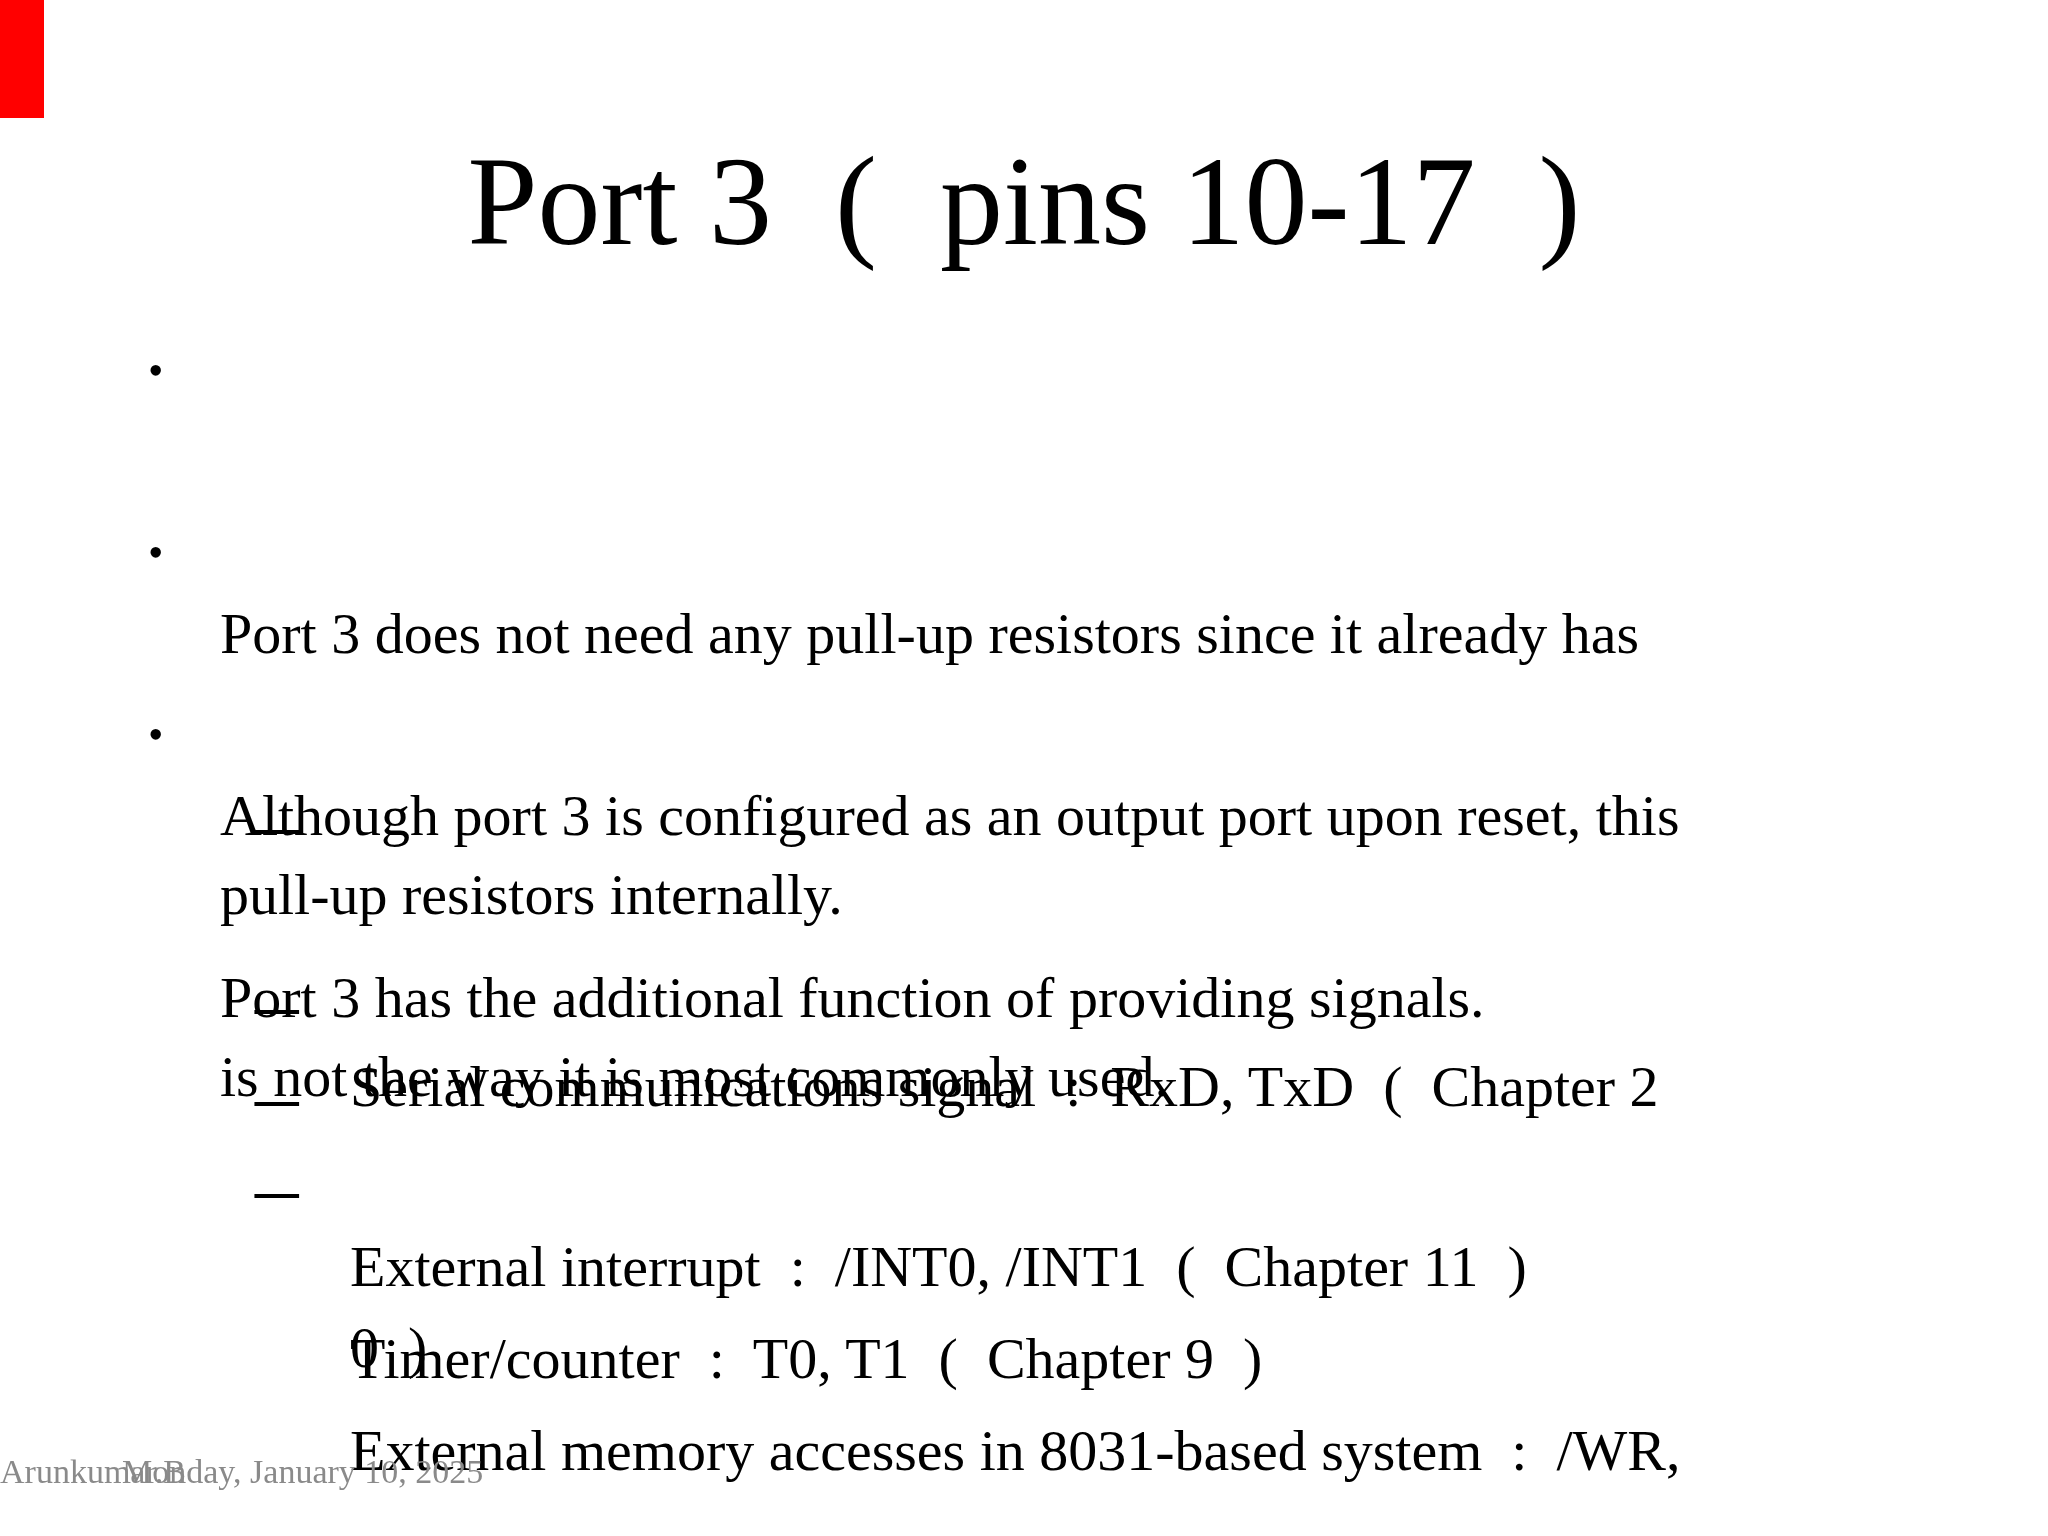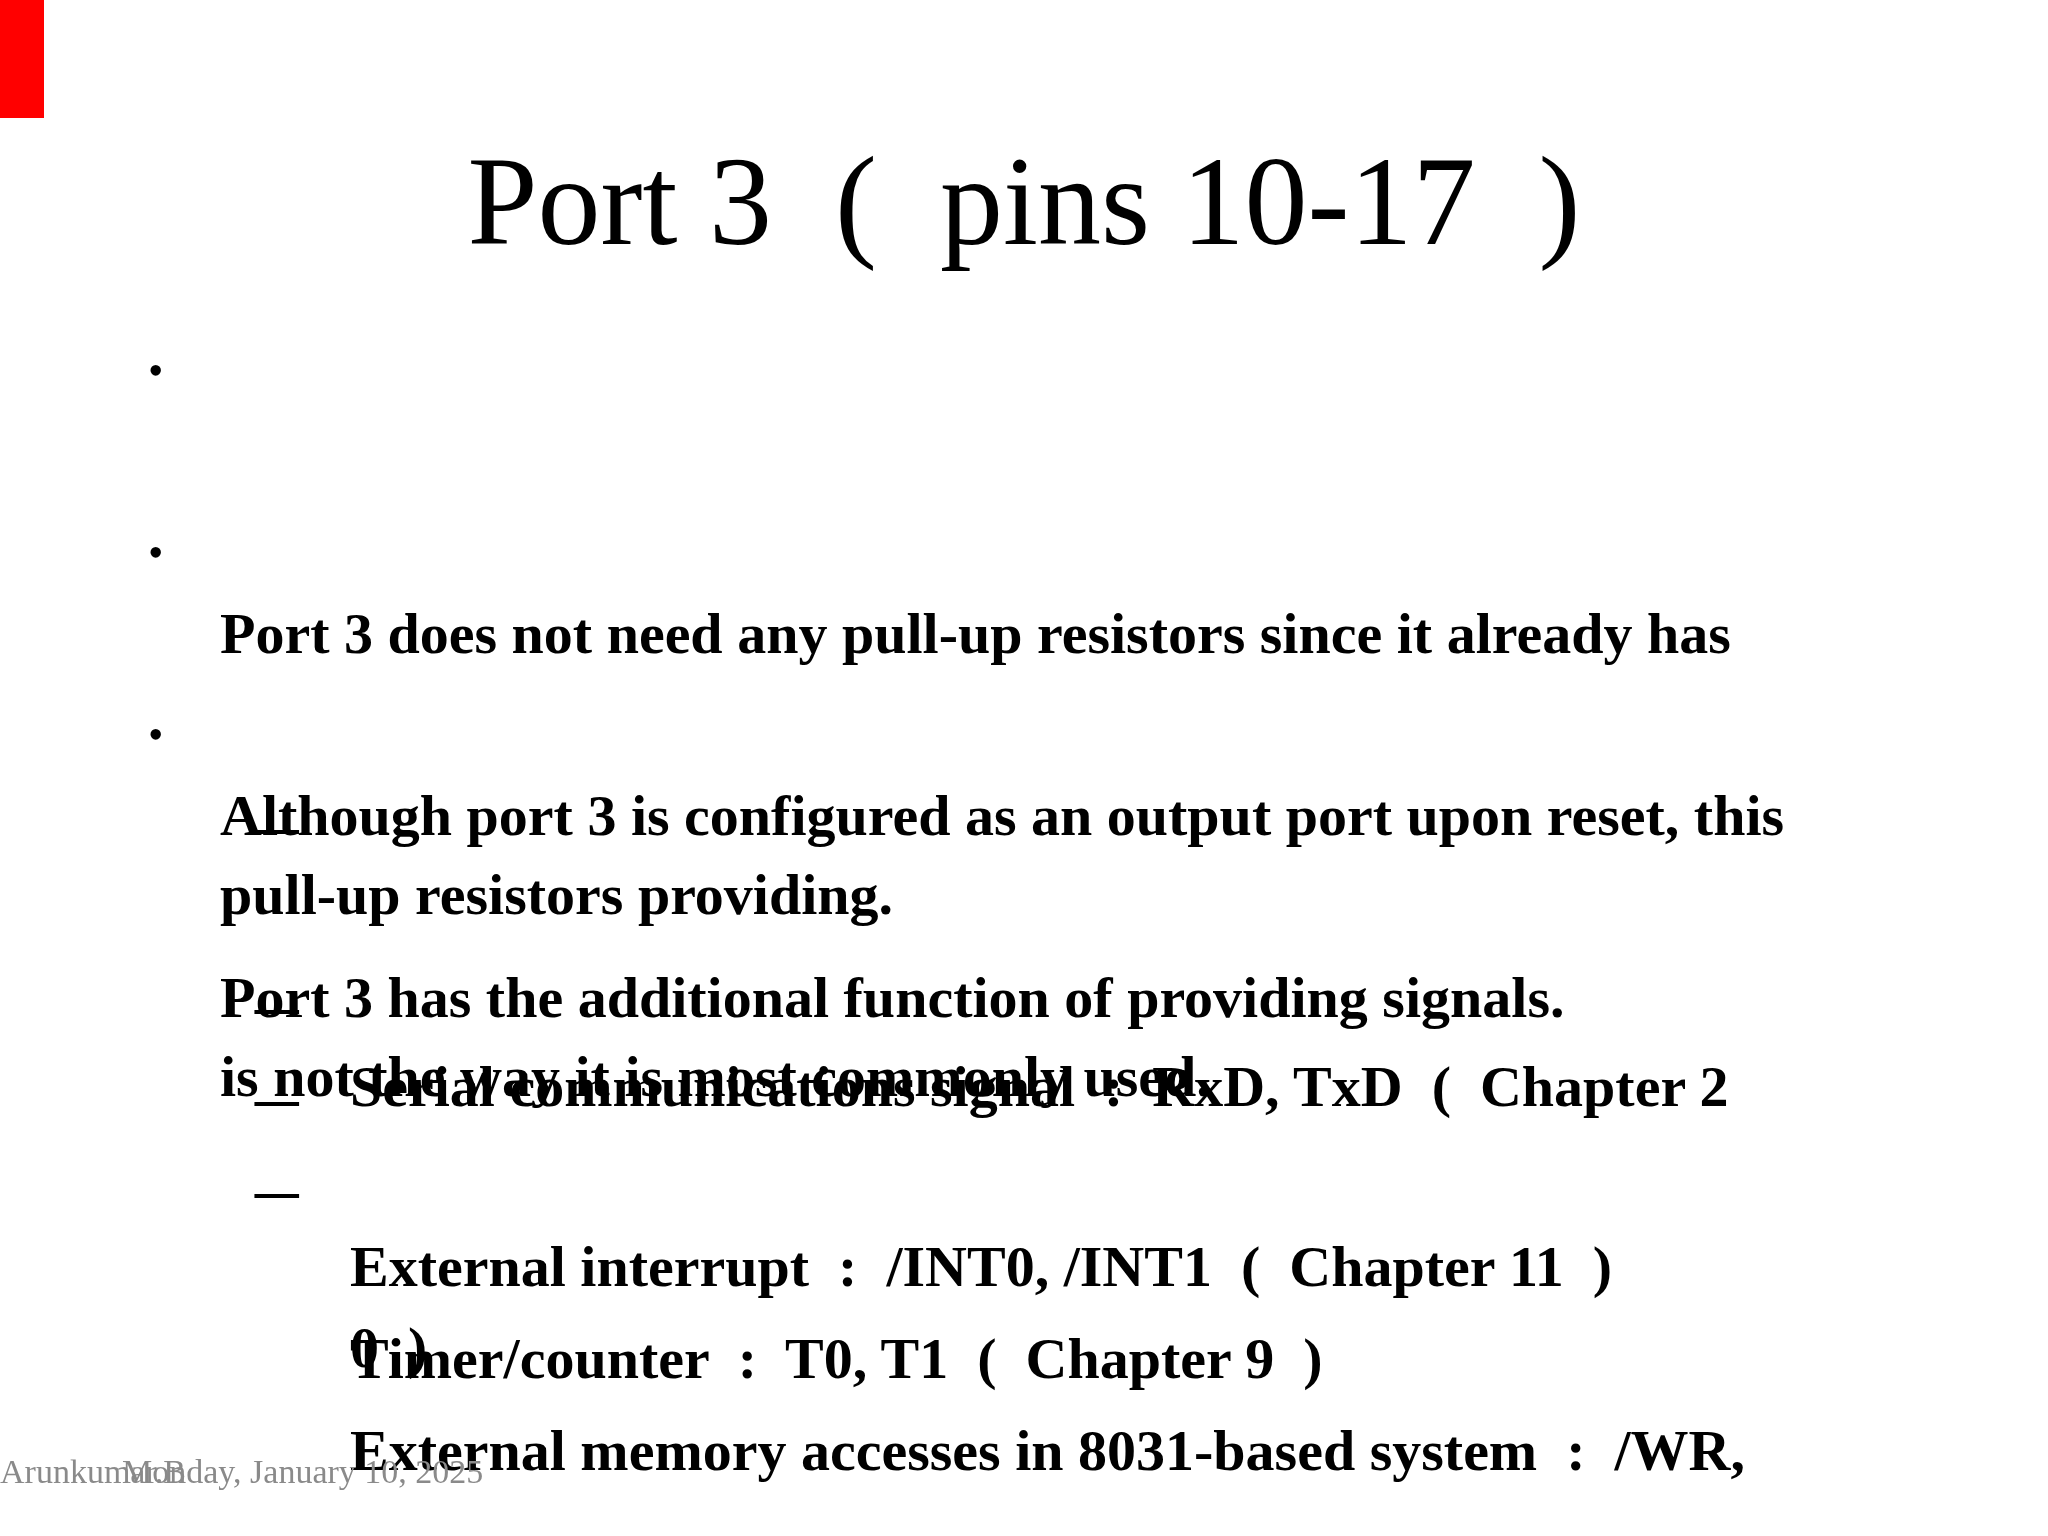--- a/index.html
+++ b/index.html
@@ -32,21 +32,21 @@
     line-height:87px;
     display:inline-block;
   }
   .level1{left:148px;right:40px;padding-left:72px;}
   .level1 .marker{font-size:44px;line-height:84px;}
   .level2{left:255px;right:40px;padding-left:95px;}
   .level2 .marker{
     font-size:58px;font-weight:bold;
     transform:scaleX(1.5);transform-origin:left center;
   }
-  .line{display:block;font-weight:bold;}
+  .line{display:block;}
   .footer-date{
     position:absolute;left:122px;top:1452px;
     font-size:34px;line-height:40px;
   }
   .footer-author{
     position:absolute;left:0;right:0;top:1452px;
     text-align:left;
     font-size:34px;line-height:40px;
   }
 </style>
@@ -55,21 +55,21 @@
 
 <div class="slide">
 
   <div class="accent-bar" style="background: rgb(255, 0, 0);"></div>
 
   <h1 class="title" style="margin:0;font-weight:normal;">Port 3  (  pins 10-17  )</h1>
 
   <div class="para level1" style="top:329px;">
     <span class="marker">•</span>
     <span class="line">Port 3 does not need any pull-up resistors since it already has</span>
-    <span class="line">pull-up resistors providing.</span>
+    <span class="line">pull-up resistors internally.</span>
   </div>
 
   <div class="para level1" style="top:511px;">
     <span class="marker">•</span>
     <span class="line">Although port 3 is configured as an output port upon reset, this</span>
     <span class="line">is not the way it is most commonly used.</span>
   </div>
 
   <div class="para level1" style="top:693px;">
     <span class="marker">•</span>

